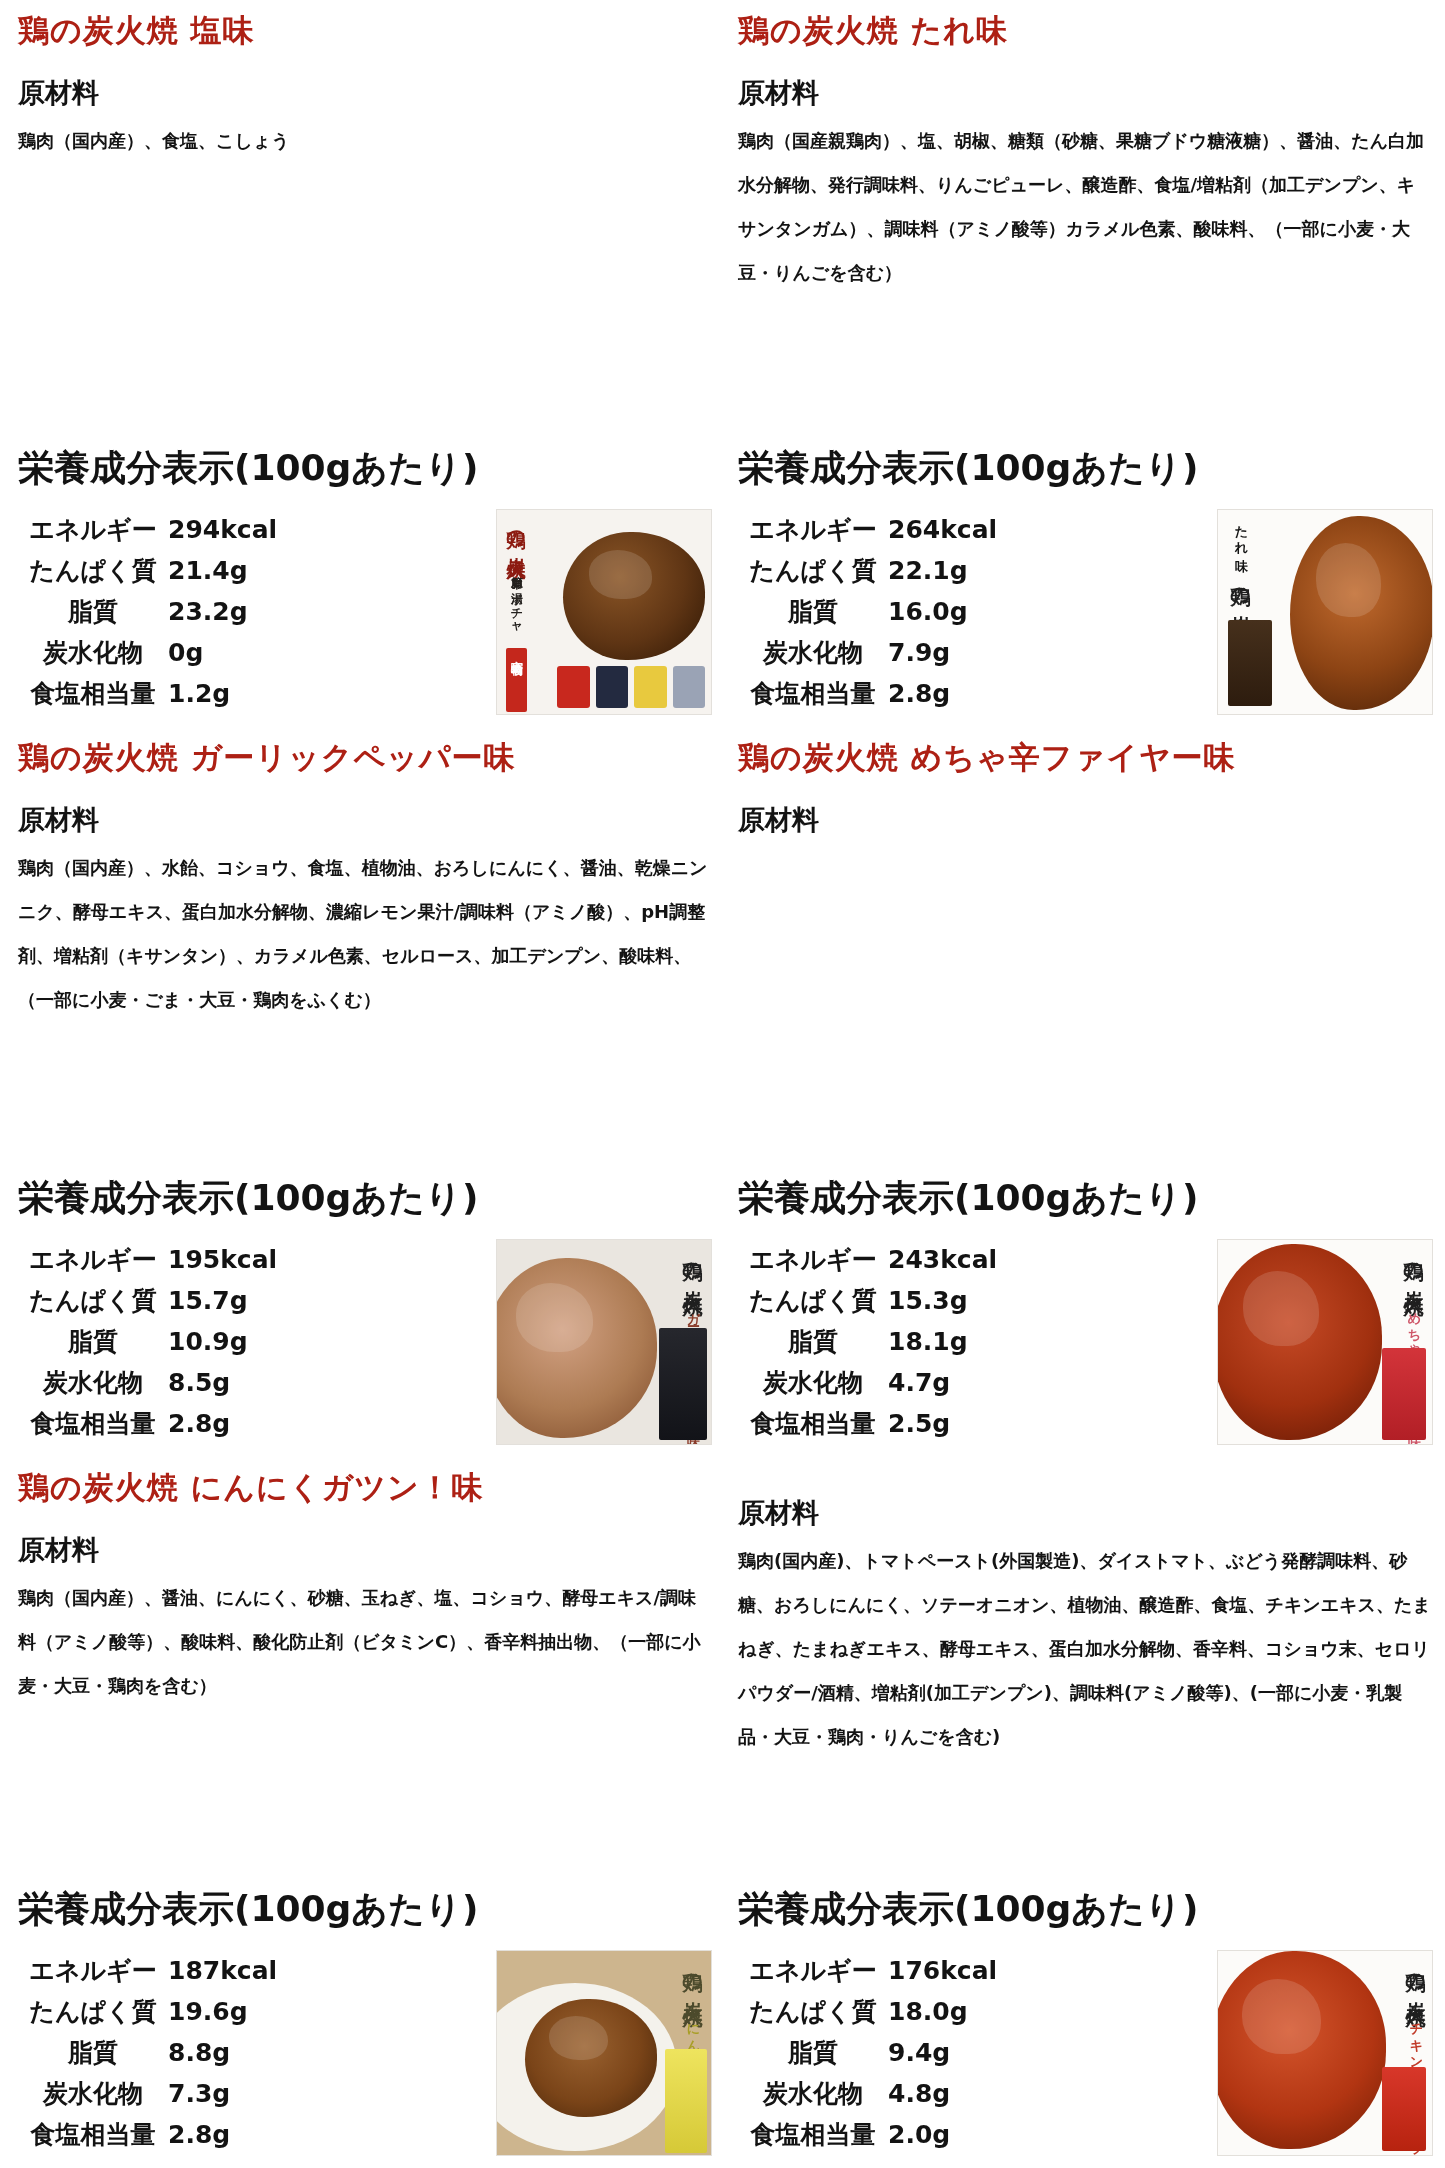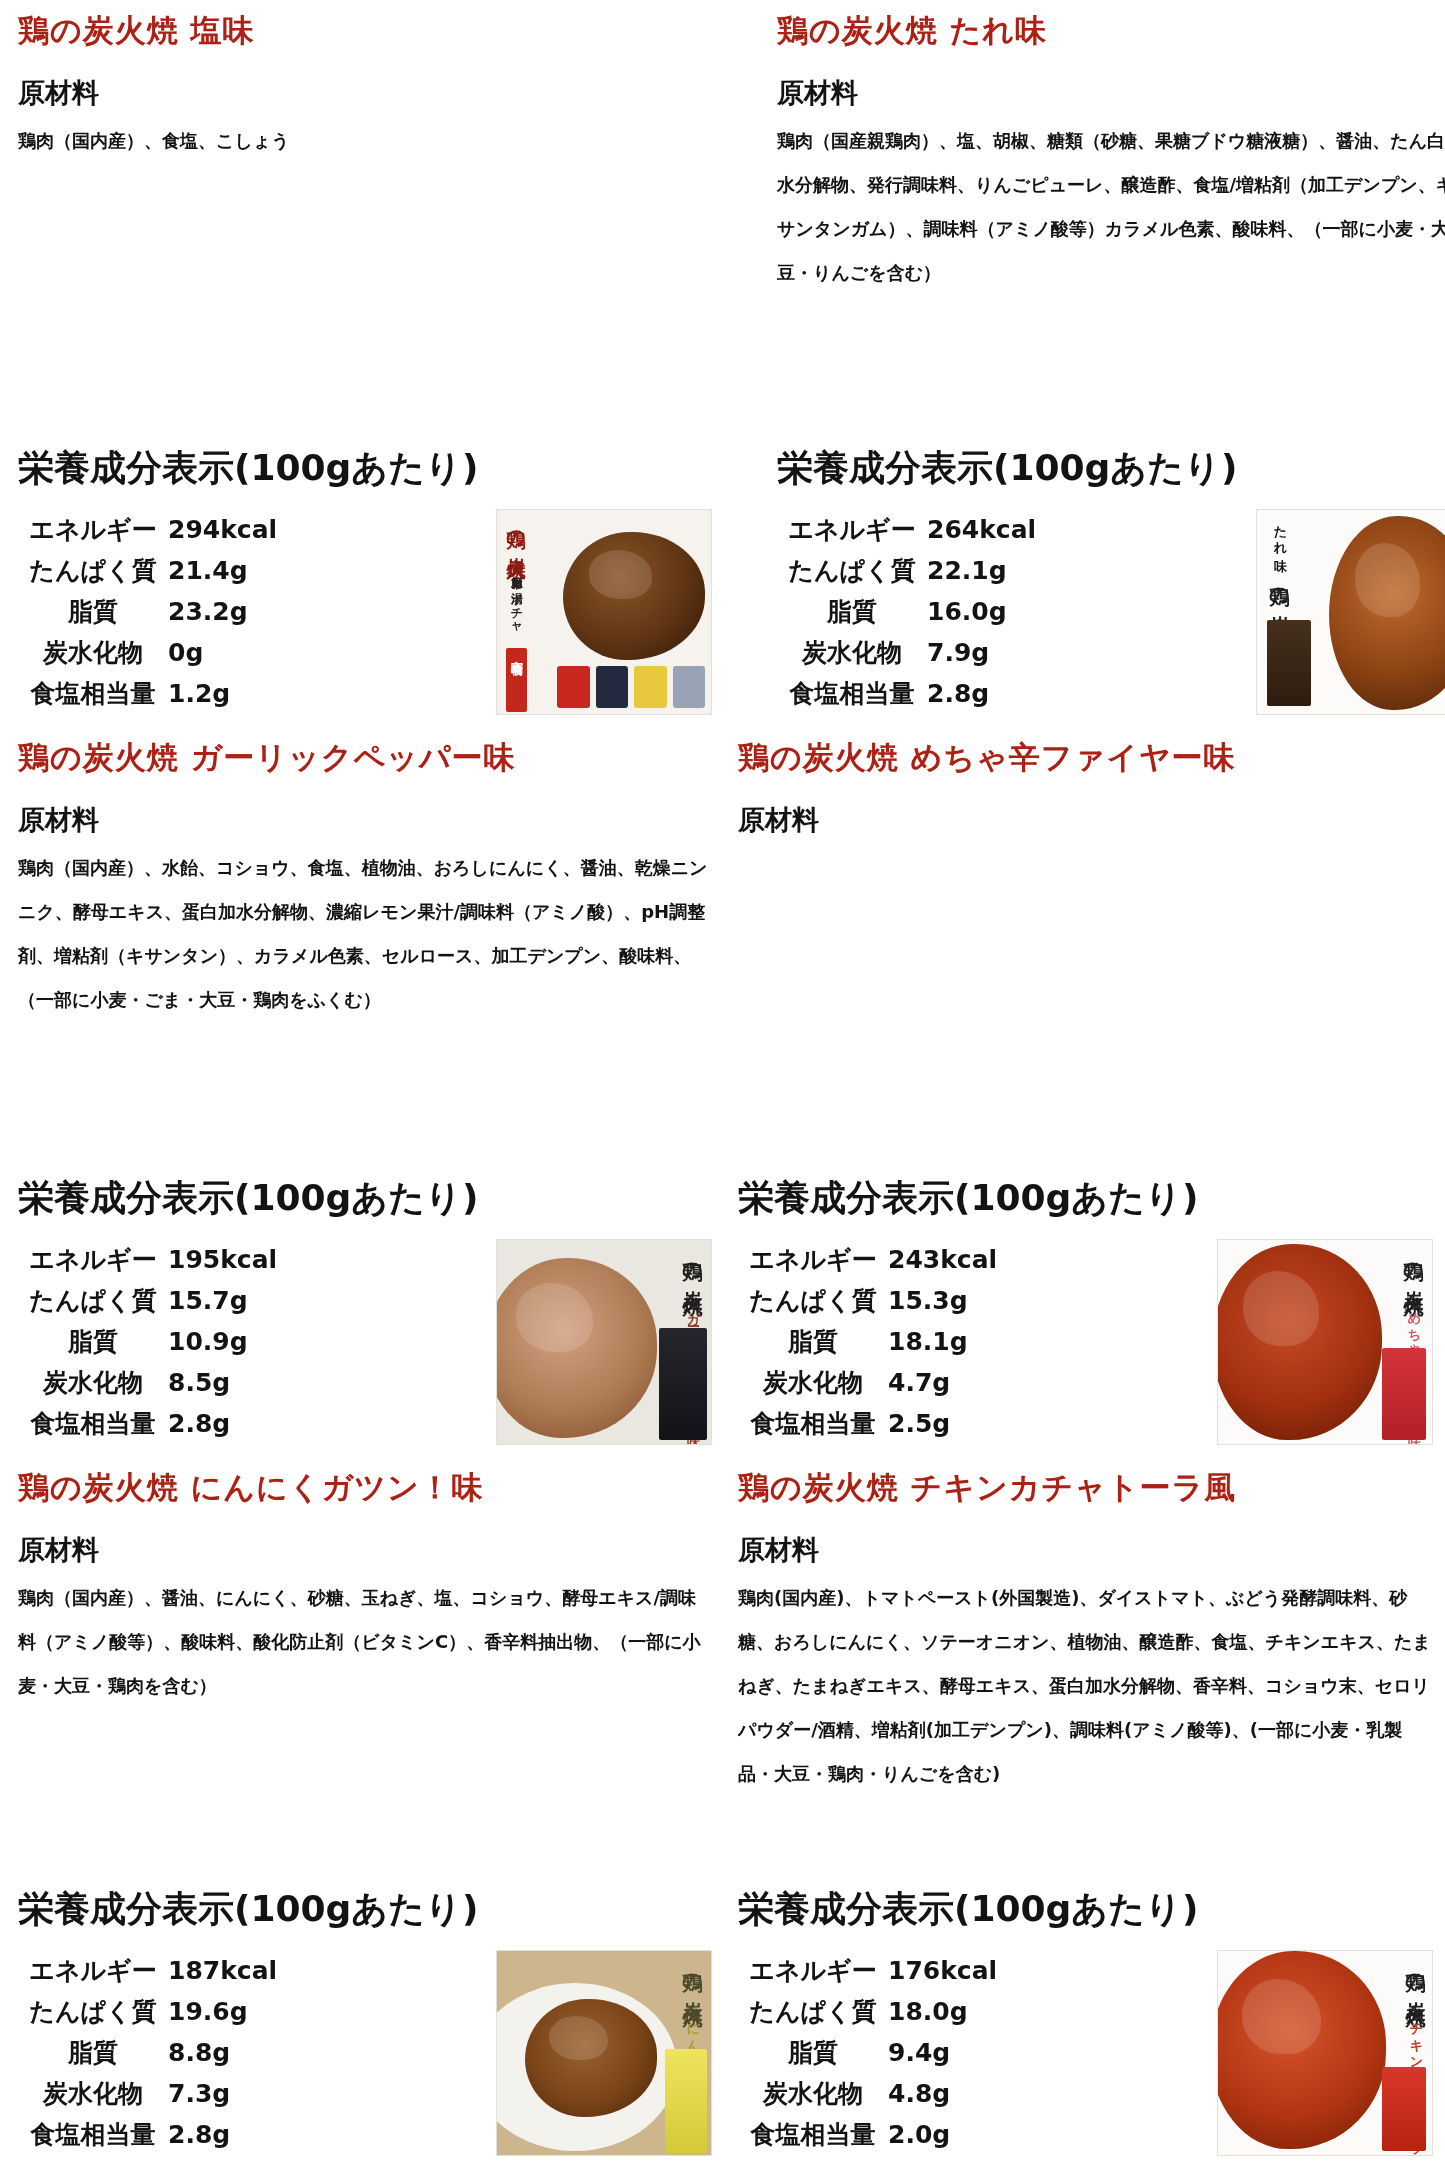--- a/index.html
+++ b/index.html
@@ -1,21 +1,21 @@
 <!DOCTYPE html>
 <html lang="ja"><head>
 <meta charset="utf-8">
 <style>
   * { box-sizing: border-box; margin: 0; padding: 0; }
   html, body { width: 1445px; height: 2168px; background: #ffffff; overflow: hidden; }
   body { font-family: "DejaVu Sans", sans-serif; font-weight: 700; color: #131313; }
 
   .page { width: 1445px; height: 2168px; }
   .row  { display: grid; grid-template-columns: 722px 723px; overflow: hidden; }
-  .r1 { height: 727px; gap: 39px; } .r2 { height: 730px; } .r3 { height: 711px; }
+  .r1 { height: 727px; } .r2 { height: 730px; } .r3 { height: 711px; }
 
   .cell { display: flex; flex-direction: column; padding: 12px 10px 12px 18px; overflow: hidden; }
   .cell.right { padding-left: 16px; padding-right: 12px; }
 
   .title  { color: #ad2014; font-size: 31px; line-height: 1.2; letter-spacing: 1px; }
   .ing-h  { font-size: 27px; margin-top: 26px; }
   .ing-t  { font-size: 18px; line-height: 44px; margin-top: 8px; }
 
   .nutri   { margin-top: auto; padding-top: 12px; }
   .nutri-h { font-size: 36px; }
@@ -312,21 +312,20 @@
               <span class="v-big c5-brand">鶏の炭火焼</span>
               <span class="v-small c5-flavor">にんにくガツン！味</span>
             </div>
             <div class="pkg5"></div>
           </div>
         </div>
       </div>
     </section>
 
     <section class="cell right">
-      <h2 class="title">鶏の炭火焼 チキンカチャトーラ風</h2>
       <h3 class="ing-h">原材料</h3>
       <p class="ing-t">鶏肉(国内産)、トマトペースト(外国製造)、ダイストマト、ぶどう発酵調味料、砂糖、おろしにんにく、ソテーオニオン、植物油、醸造酢、食塩、チキンエキス、たまねぎ、たまねぎエキス、酵母エキス、蛋白加水分解物、香辛料、コショウ末、セロリパウダー/酒精、増粘剤(加工デンプン)、調味料(アミノ酸等)、(一部に小麦・乳製品・大豆・鶏肉・りんごを含む)</p>
       <div class="nutri">
         <h3 class="nutri-h">栄養成分表示(100gあたり)</h3>
         <div class="nutri-body">
           <div class="ntable">
             <div class="nrow">
                 <span class="nlabel">エネルギー</span>
                 <span class="nvalue">176kcal</span>
               </div>

